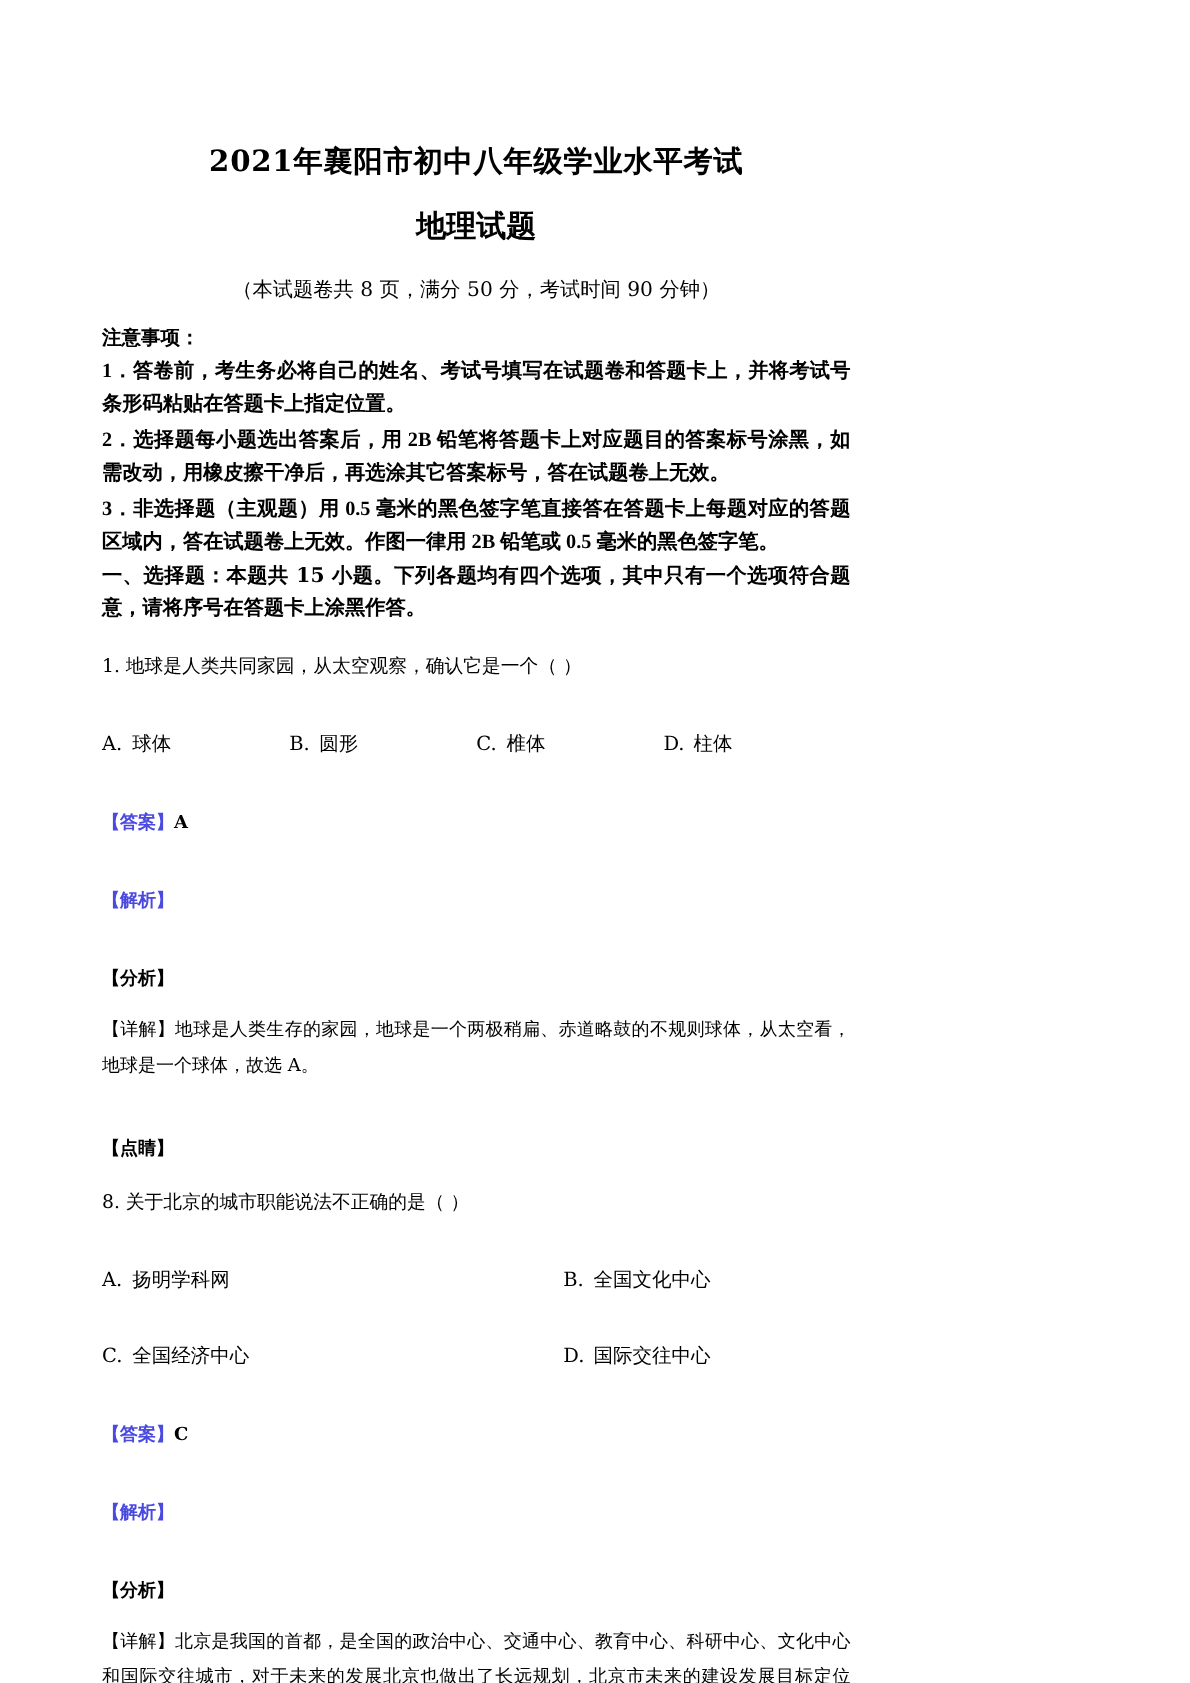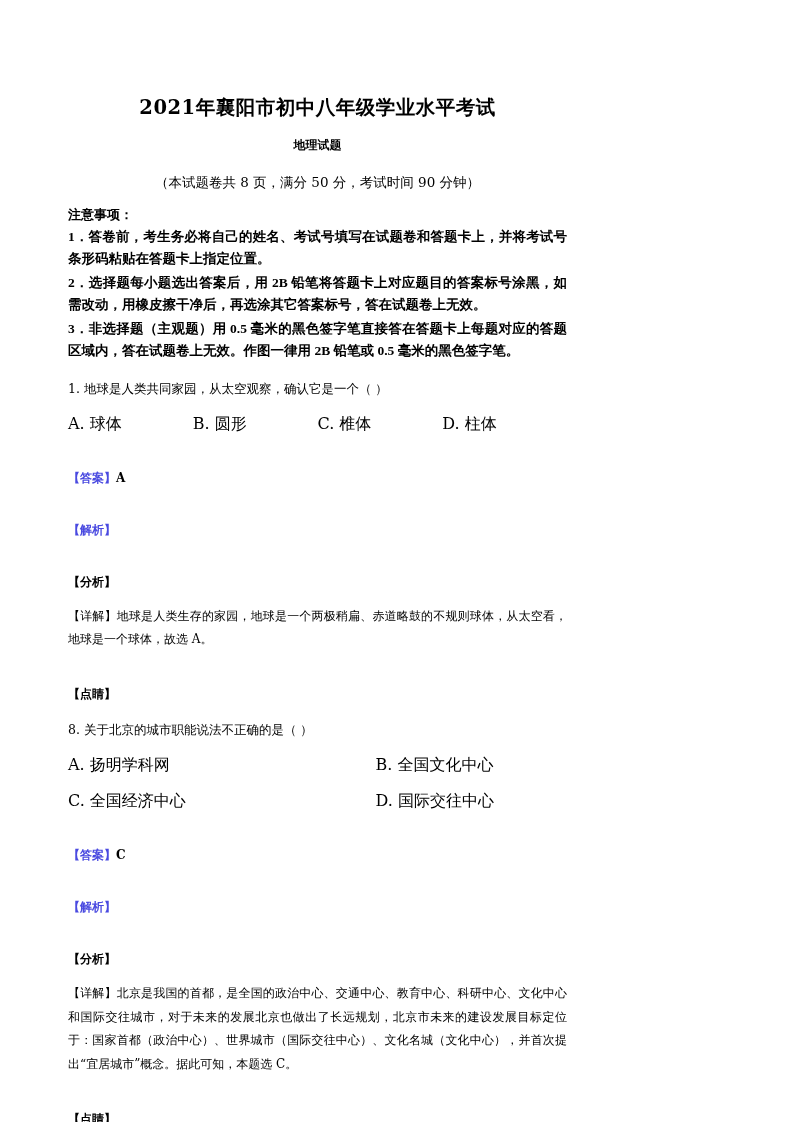--- a/index.html
+++ b/index.html
@@ -29,21 +29,21 @@
   .doc-title {
     font-family: "DejaVu Serif", "Liberation Serif", serif;
     font-weight: bold;
     font-size: 19.5px;
     letter-spacing: 0.5px;
     line-height: 1.2;
   }
   .doc-subtitle {
     font-family: "DejaVu Serif", "Liberation Serif", serif;
     font-weight: bold;
-    font-size: 12px;
+    font-size: 20px;
     margin-top: 18px;
   }
   .exam-meta {
     font-family: "DejaVu Serif", "Liberation Serif", serif;
     font-size: 13.5px;
     margin-top: 20px;
   }
   .notice-heading {
     font-family: "DejaVu Serif", "Liberation Serif", serif;
     font-weight: bold;
@@ -68,22 +68,22 @@
   }
   .question-stem {
     font-family: "DejaVu Serif", "Liberation Serif", serif;
     font-size: 12.5px;
     line-height: 1.6;
     margin-top: 17px;
   }
   .options-row {
     display: flex;
     font-family: "DejaVu Serif", "Liberation Serif", serif;
-    font-size: 16px;
-    margin-top: 15px;
+    font-size: 13px;
+    margin-top: 33px;
   }
   .options-row .opt {
     flex: 0 0 25%;
   }
   .options-row.two-col .opt {
     flex: 0 0 50%;
   }
   .options-row.two-col .opt:nth-child(2) {
     padding-left: 58px;
     box-sizing: border-box;
@@ -141,20 +141,21 @@
     <div class="doc-title">2021年襄阳市初中八年级学业水平考试</div>
     <div class="doc-subtitle">地理试题</div>
     <div class="exam-meta">（本试题卷共 8 页，满分 50 分，考试时间 90 分钟）</div>
   </div>
 
   <div class="notice-heading">注意事项：</div>
   <div class="notice-item">1．答卷前，考生务必将自己的姓名、考试号填写在试题卷和答题卡上，并将考试号条形码粘贴在答题卡上指定位置。</div>
   <div class="notice-item">2．选择题每小题选出答案后，用 2B 铅笔将答题卡上对应题目的答案标号涂黑，如需改动，用橡皮擦干净后，再选涂其它答案标号，答在试题卷上无效。</div>
   <div class="notice-item">3．非选择题（主观题）用 0.5 毫米的黑色签字笔直接答在答题卡上每题对应的答题区域内，答在试题卷上无效。作图一律用 2B 铅笔或 0.5 毫米的黑色签字笔。</div>
 
+  <div class="section-heading">一、选择题：本题共 15 小题。下列各题均有四个选项，其中只有一个选项符合题意，请将序号在答题卡上涂黑作答。</div>
 
   <div class="question-stem">1. 地球是人类共同家园，从太空观察，确认它是一个（      ）</div>
   <div class="options-row">
     <div class="opt">
       <span class="opt-letter">A.</span>
       <span>球体</span>
     </div>
     <div class="opt">
       <span class="opt-letter">B.</span>
       <span>圆形</span>

